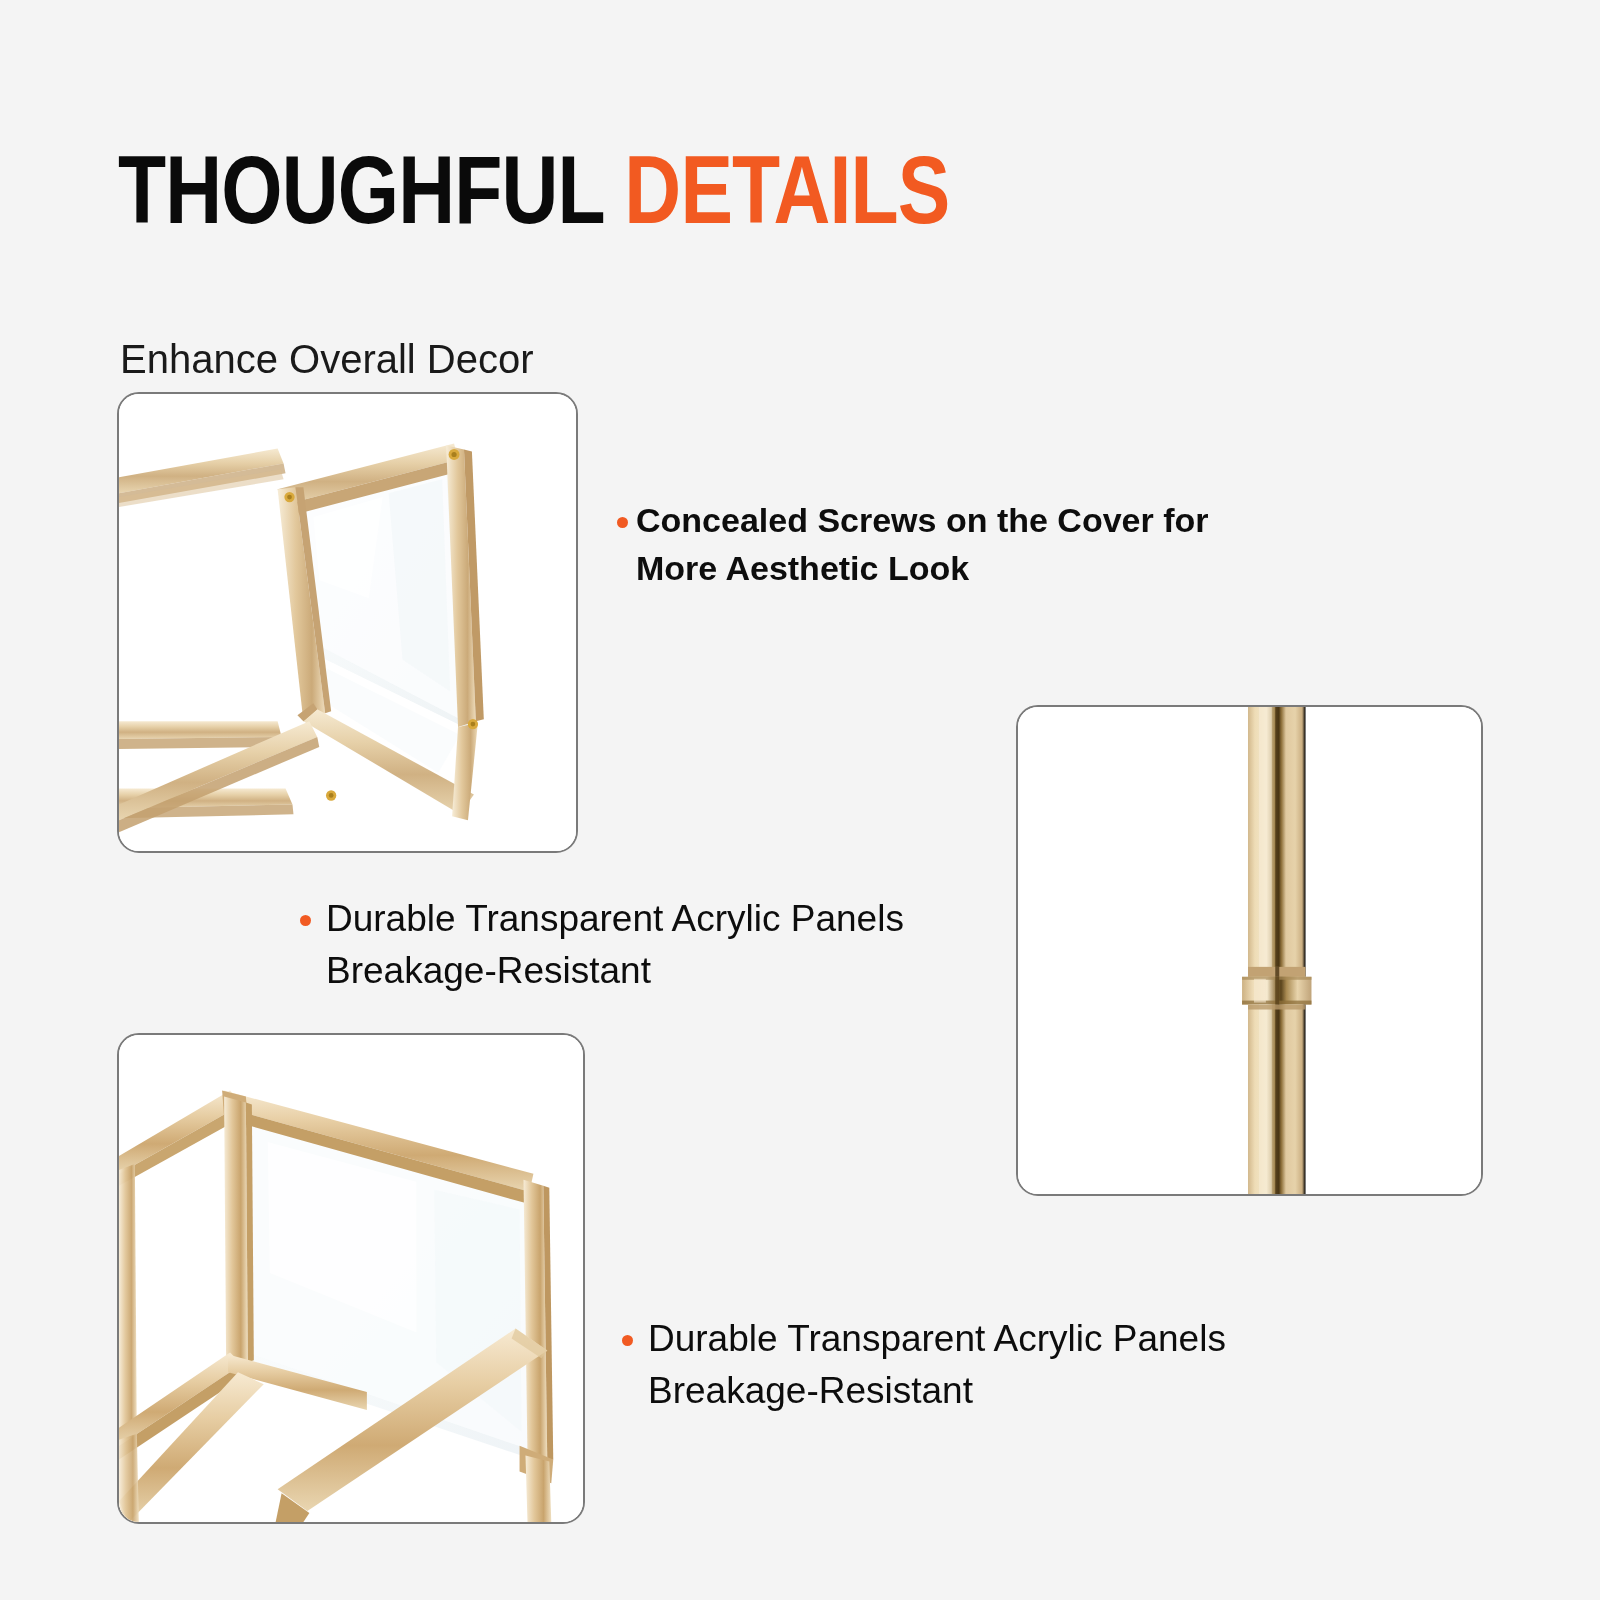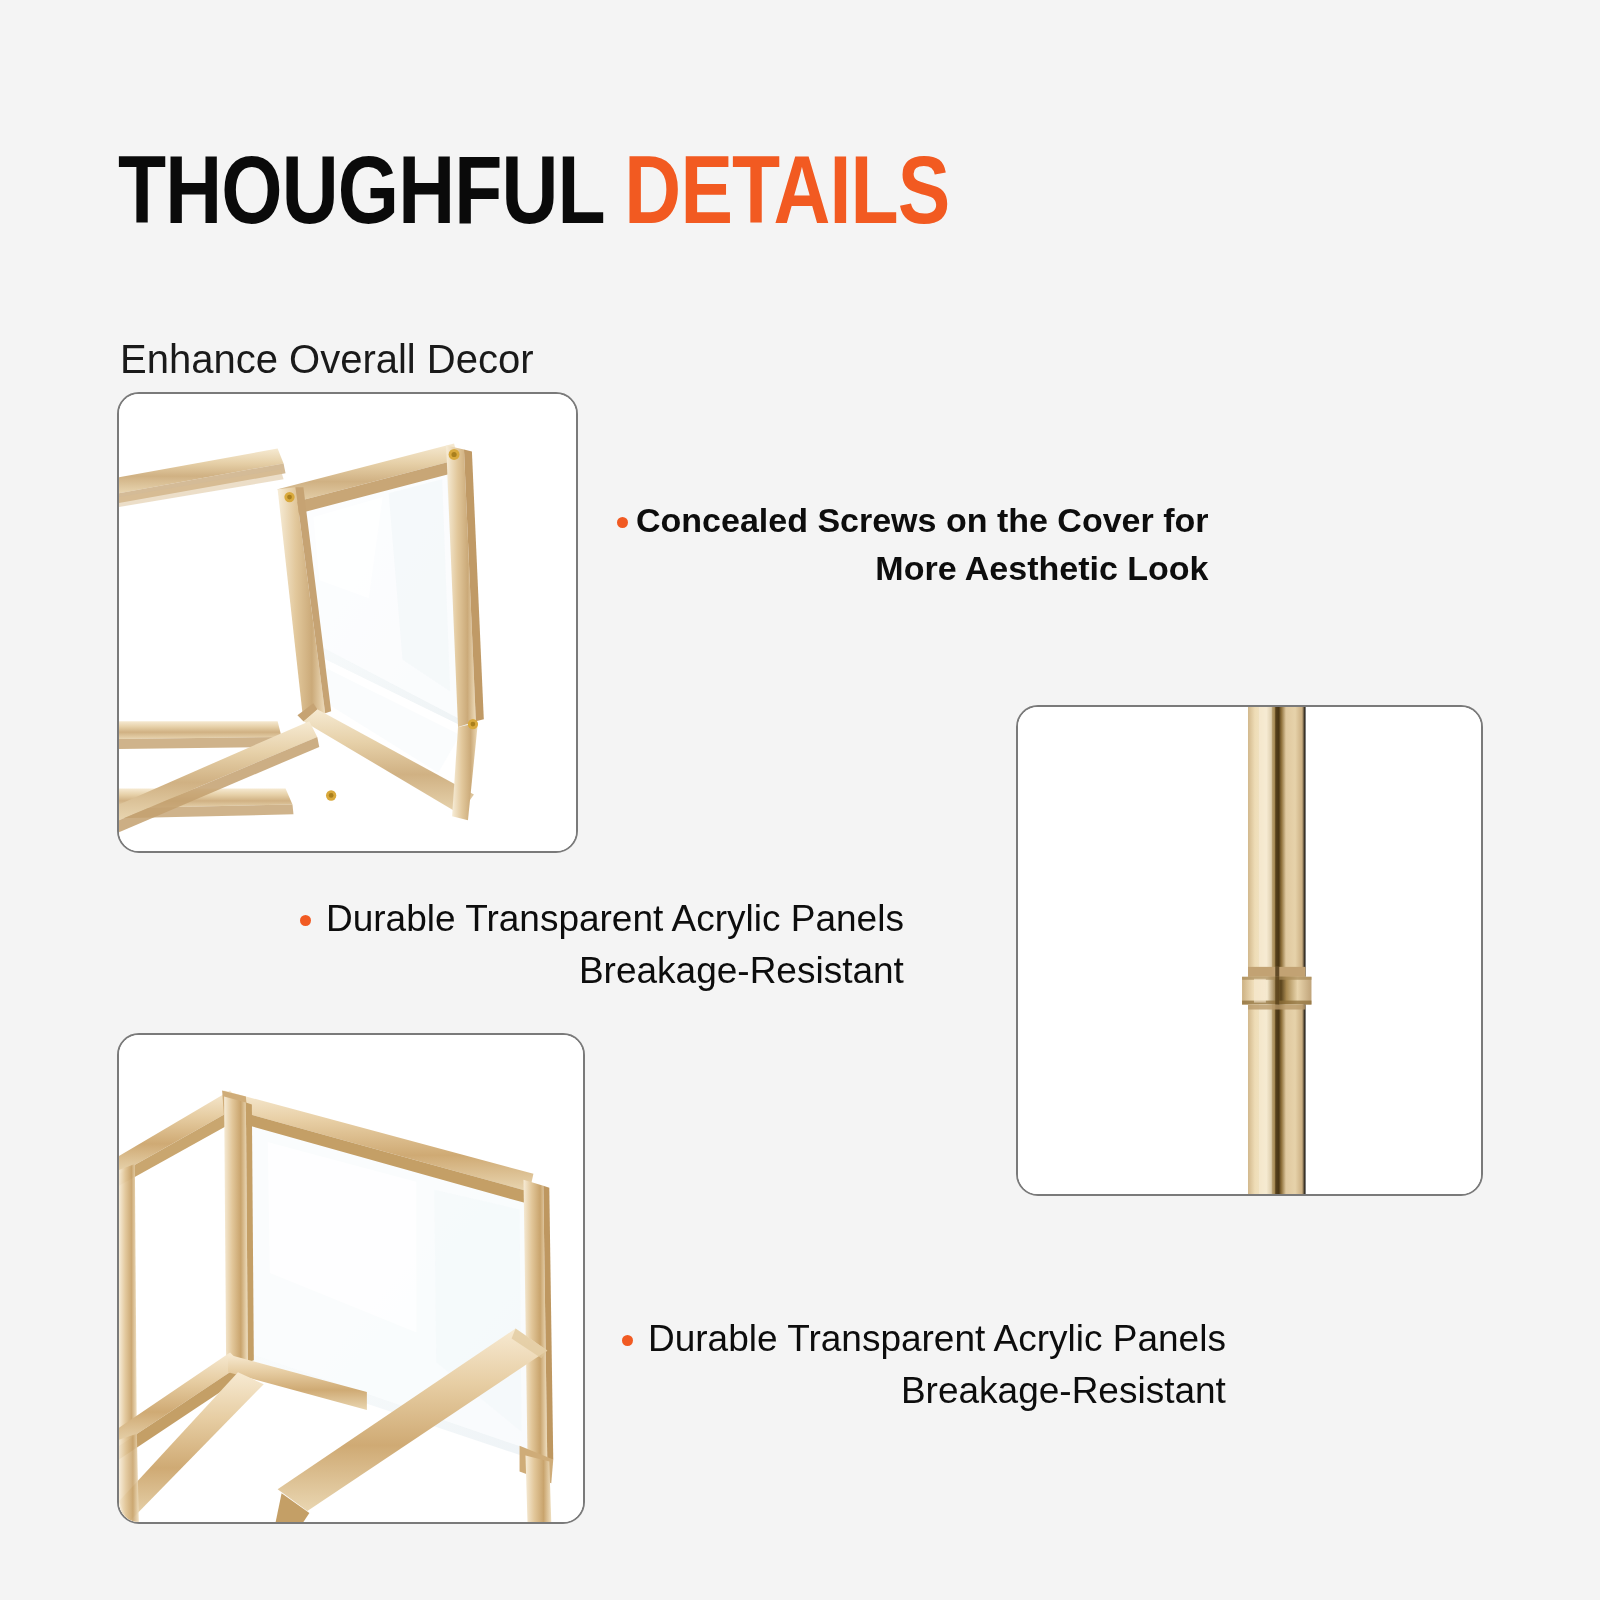--- a/index.html
+++ b/index.html
@@ -44,21 +44,21 @@
     overflow:hidden;
     box-sizing:border-box;
   }
   #card-top-left{left:117px;top:392px;width:461px;height:461px;}
   #card-right{left:1016px;top:705px;width:467px;height:491px;}
   #card-bottom-left{left:117px;top:1033px;width:468px;height:491px;}
 
   .card-canvas{position:absolute;left:0;top:0;width:100%;height:100%;display:block;}
 
   
-  .bullet{position:absolute;display:flex;align-items:flex-start;text-align:right;}
+  .bullet{position:absolute;display:flex;align-items:flex-start;}
   .dot{
     border-radius:50%;
     background:#F15A22;
     flex:0 0 auto;
   }
   .bullet-text{
     color:#0d0d0d;
     white-space:pre-line;
   }
 

